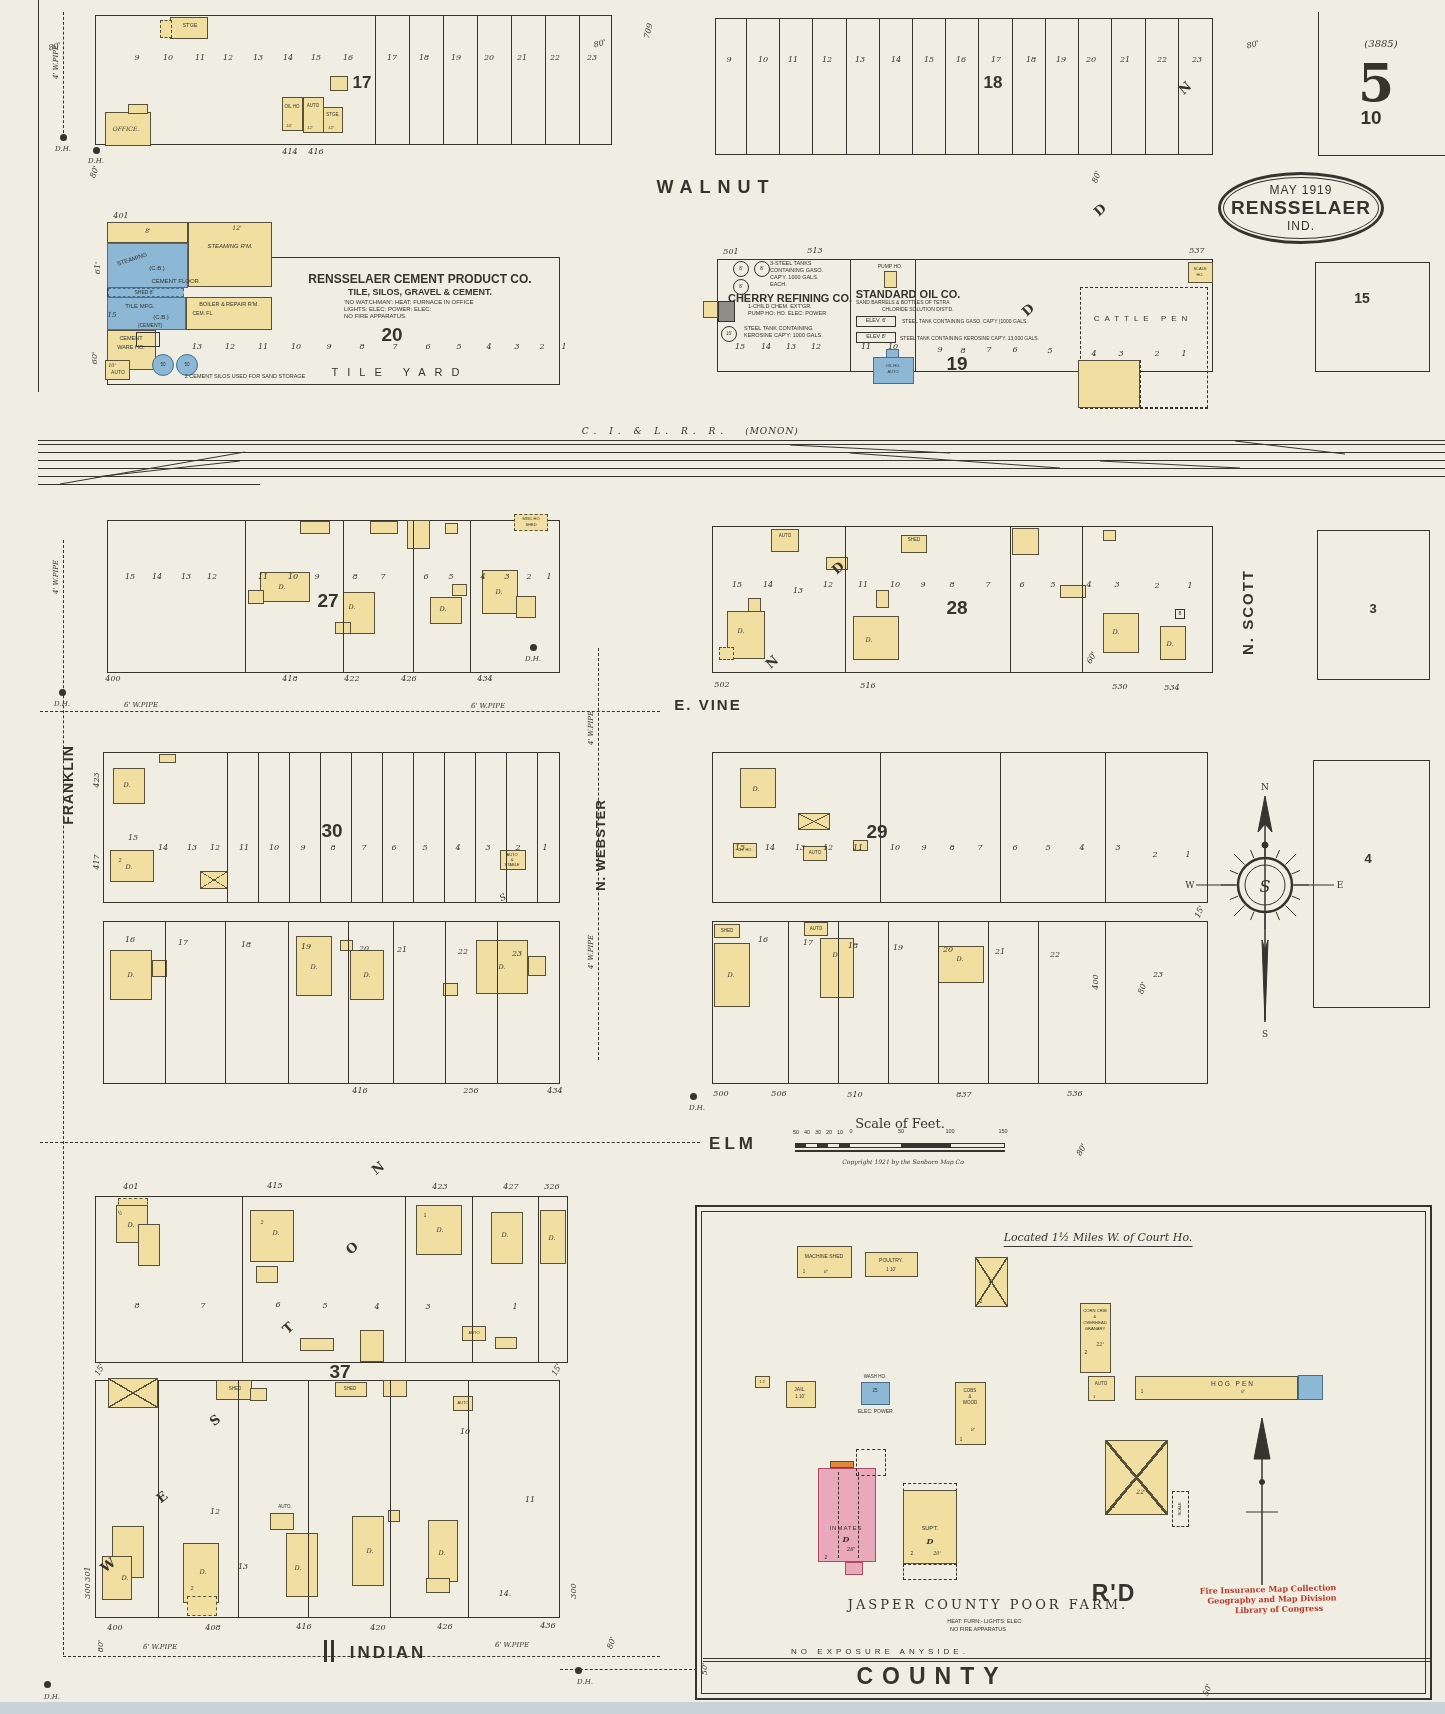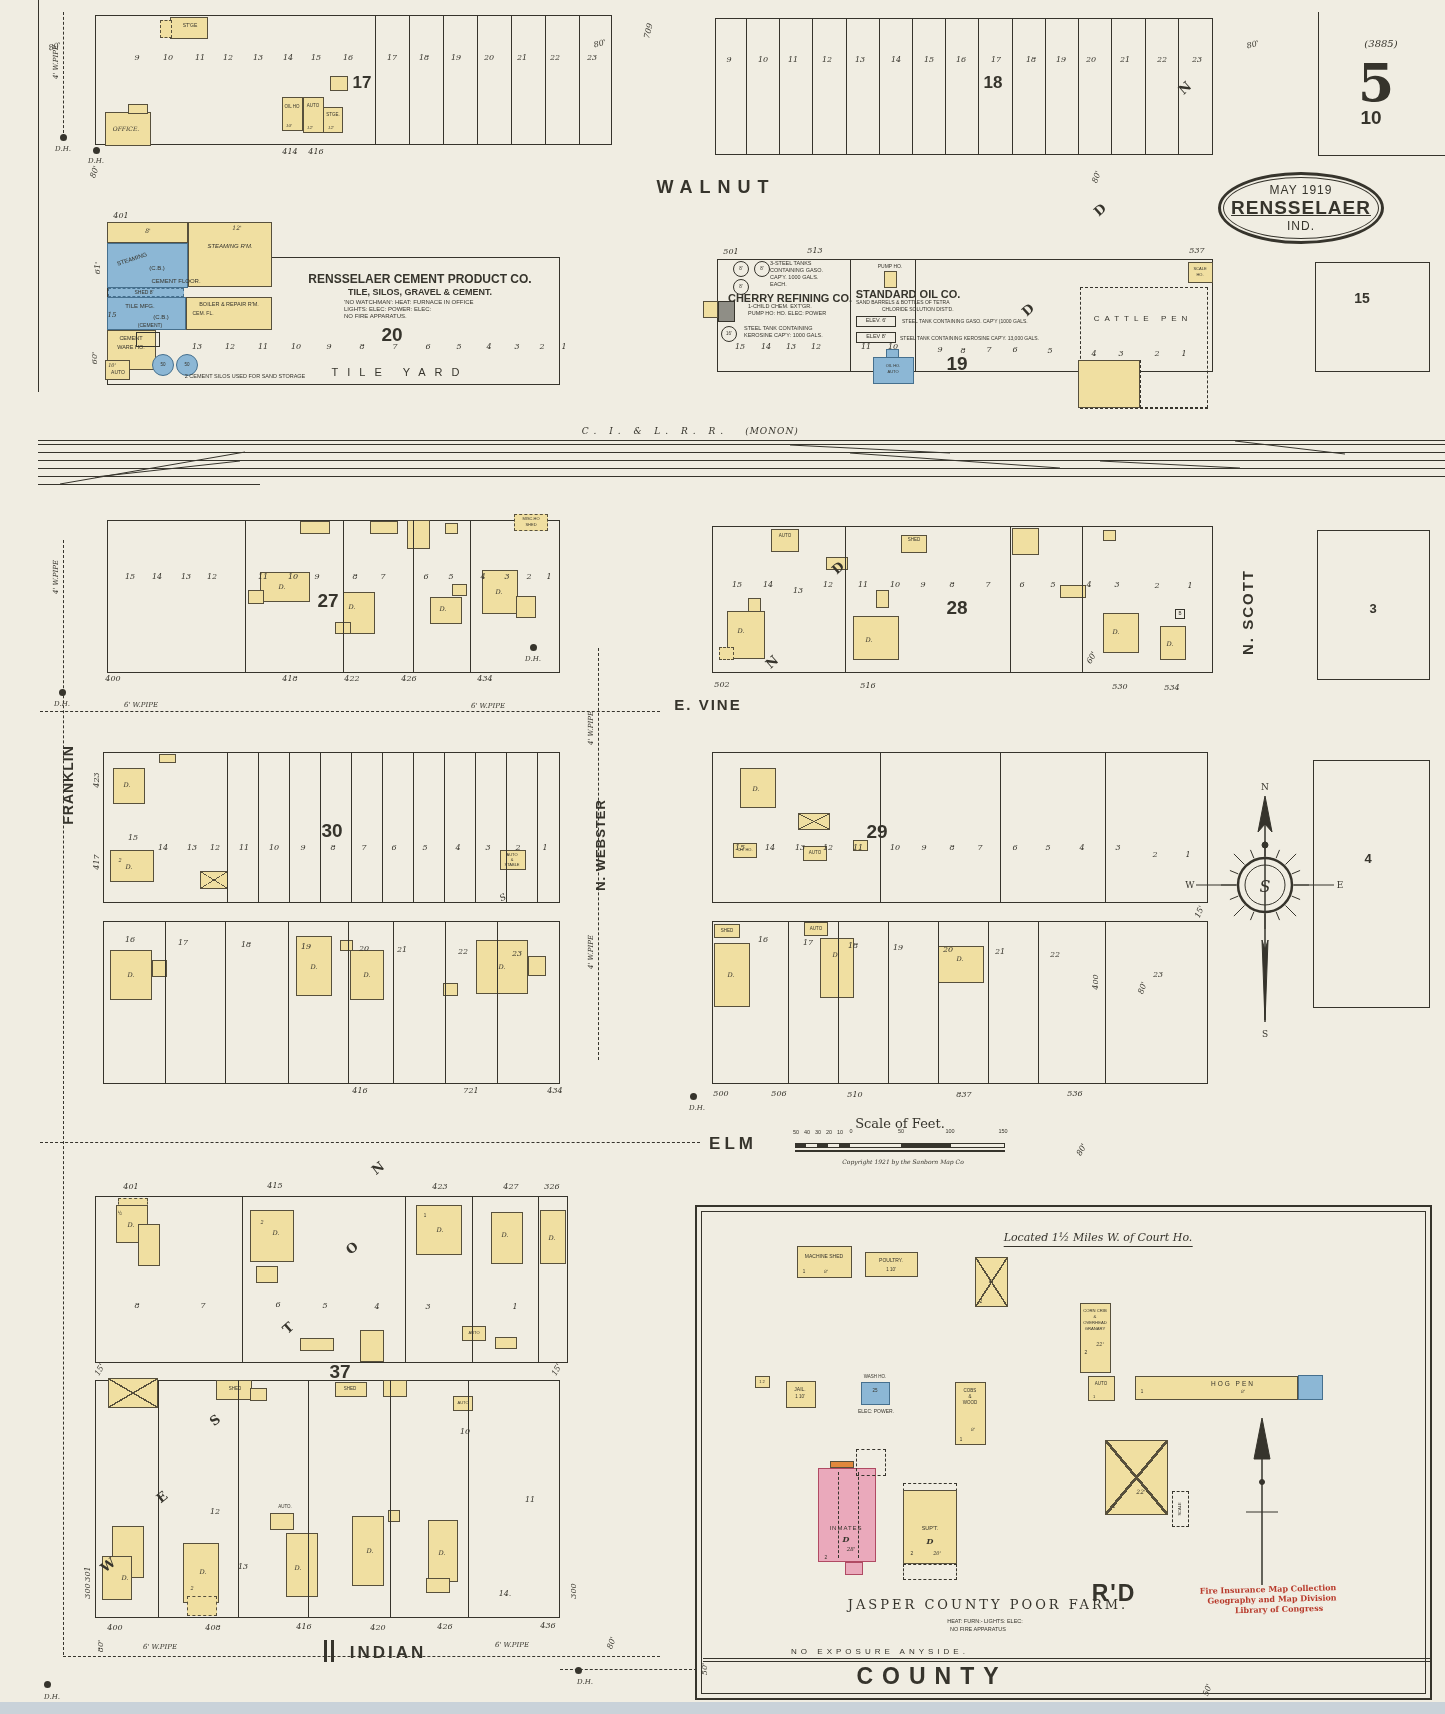--- a/index.html
+++ b/index.html
@@ -22,21 +22,21 @@
   
   .static{position:absolute;white-space:nowrap;line-height:1;}
   #corner-plate{left:1381px;top:43px;transform:translate(-50%,-50%);font:italic 10px "DejaVu Serif",serif;}
   #page-num{left:1376px;top:82px;transform:translate(-50%,-50%);font:bold 52px "DejaVu Serif",serif;}
   #page-sub{left:1371px;top:118px;transform:translate(-50%,-50%);font:bold 19px "Liberation Sans",sans-serif;}
   #oval-stamp{position:absolute;left:1218px;top:172px;width:160px;height:66px;
     border:3px solid var(--ink);border-radius:50%;display:flex;flex-direction:column;
     align-items:center;justify-content:center;}
   #oval-stamp .inner{position:absolute;inset:2px;border:1px solid var(--ink);border-radius:50%;}
   #stamp-date{font:12px "Liberation Sans",sans-serif;letter-spacing:1px;}
-  #stamp-city{font:bold 19px "Liberation Sans",sans-serif;letter-spacing:1px;text-decoration:underline;}
+  #stamp-city{font:bold 19px "Liberation Sans",sans-serif;letter-spacing:1px;}
   #stamp-state{font:12px "Liberation Sans",sans-serif;letter-spacing:1px;}
   #rr-name{left:655px;top:431px;transform:translate(-50%,-50%);font:italic 9px "DejaVu Serif",serif;letter-spacing:5px;}
   #rr-nick{left:772px;top:431px;transform:translate(-50%,-50%);font:italic 9px "DejaVu Serif",serif;letter-spacing:1px;}
   #scale-title{left:900px;top:1123px;transform:translate(-50%,-50%);font:13px "DejaVu Serif",serif;}
   #scale-copy{left:903px;top:1161px;transform:translate(-50%,-50%);font:italic 6px "DejaVu Serif",serif;}
   #pf-located{left:1098px;top:1239px;transform:translate(-50%,-50%);font:italic 11px "DejaVu Serif",serif;
     border-bottom:1px solid var(--ink);padding-bottom:2px;}
   #pf-title{left:988px;top:1604px;transform:translate(-50%,-50%);font:13px "DejaVu Serif",serif;letter-spacing:3px;}
   #pf-note1{left:985px;top:1621px;transform:translate(-50%,-50%);font:5.5px "Liberation Sans",sans-serif;}
   #pf-note2{left:978px;top:1629px;transform:translate(-50%,-50%);font:5.5px "Liberation Sans",sans-serif;}
@@ -573,21 +573,21 @@
     <div class="lbl" style="left: 352px; top: 679px; font-size: 8px; font-family: &quot;DejaVu Serif&quot;, serif; font-style: italic; transform: translate(-50%, -50%);">422</div>
     <div class="lbl" style="left: 409px; top: 679px; font-size: 8px; font-family: &quot;DejaVu Serif&quot;, serif; font-style: italic; transform: translate(-50%, -50%);">426</div>
     <div class="lbl" style="left: 485px; top: 679px; font-size: 8px; font-family: &quot;DejaVu Serif&quot;, serif; font-style: italic; transform: translate(-50%, -50%);">434</div>
     <div class="lbl" style="left: 722px; top: 685px; font-size: 8px; font-family: &quot;DejaVu Serif&quot;, serif; font-style: italic; transform: translate(-50%, -50%);">502</div>
     <div class="lbl" style="left: 868px; top: 686px; font-size: 8px; font-family: &quot;DejaVu Serif&quot;, serif; font-style: italic; transform: translate(-50%, -50%);">516</div>
     <div class="lbl" style="left: 1120px; top: 687px; font-size: 8px; font-family: &quot;DejaVu Serif&quot;, serif; font-style: italic; transform: translate(-50%, -50%);">530</div>
     <div class="lbl" style="left: 1172px; top: 688px; font-size: 8px; font-family: &quot;DejaVu Serif&quot;, serif; font-style: italic; transform: translate(-50%, -50%);">534</div>
     <div class="lbl" style="left: 97px; top: 780px; font-size: 8px; font-family: &quot;DejaVu Serif&quot;, serif; font-style: italic; transform: translate(-50%, -50%) rotate(-90deg);">423</div>
     <div class="lbl" style="left: 97px; top: 862px; font-size: 8px; font-family: &quot;DejaVu Serif&quot;, serif; font-style: italic; transform: translate(-50%, -50%) rotate(-90deg);">417</div>
     <div class="lbl" style="left: 360px; top: 1091px; font-size: 8px; font-family: &quot;DejaVu Serif&quot;, serif; font-style: italic; transform: translate(-50%, -50%);">416</div>
-    <div class="lbl" style="left: 471px; top: 1091px; font-size: 8px; font-family: &quot;DejaVu Serif&quot;, serif; font-style: italic; transform: translate(-50%, -50%);">721</div>
+    <div class="lbl" style="left: 471px; top: 1091px; font-size: 8px; font-family: &quot;DejaVu Serif&quot;, serif; font-style: italic; transform: translate(-50%, -50%);">256</div>
     <div class="lbl" style="left: 555px; top: 1091px; font-size: 8px; font-family: &quot;DejaVu Serif&quot;, serif; font-style: italic; transform: translate(-50%, -50%);">434</div>
     <div class="lbl" style="left: 721px; top: 1094px; font-size: 8px; font-family: &quot;DejaVu Serif&quot;, serif; font-style: italic; transform: translate(-50%, -50%);">500</div>
     <div class="lbl" style="left: 779px; top: 1094px; font-size: 8px; font-family: &quot;DejaVu Serif&quot;, serif; font-style: italic; transform: translate(-50%, -50%);">506</div>
     <div class="lbl" style="left: 855px; top: 1095px; font-size: 8px; font-family: &quot;DejaVu Serif&quot;, serif; font-style: italic; transform: translate(-50%, -50%);">510</div>
     <div class="lbl" style="left: 964px; top: 1095px; font-size: 8px; font-family: &quot;DejaVu Serif&quot;, serif; font-style: italic; transform: translate(-50%, -50%);">837</div>
     <div class="lbl" style="left: 1075px; top: 1094px; font-size: 8px; font-family: &quot;DejaVu Serif&quot;, serif; font-style: italic; transform: translate(-50%, -50%);">536</div>
     <div class="lbl" style="left: 131px; top: 1187px; font-size: 8px; font-family: &quot;DejaVu Serif&quot;, serif; font-style: italic; transform: translate(-50%, -50%);">401</div>
     <div class="lbl" style="left: 275px; top: 1186px; font-size: 8px; font-family: &quot;DejaVu Serif&quot;, serif; font-style: italic; transform: translate(-50%, -50%);">415</div>
     <div class="lbl" style="left: 440px; top: 1187px; font-size: 8px; font-family: &quot;DejaVu Serif&quot;, serif; font-style: italic; transform: translate(-50%, -50%);">423</div>
     <div class="lbl" style="left: 511px; top: 1187px; font-size: 8px; font-family: &quot;DejaVu Serif&quot;, serif; font-style: italic; transform: translate(-50%, -50%);">427</div>

